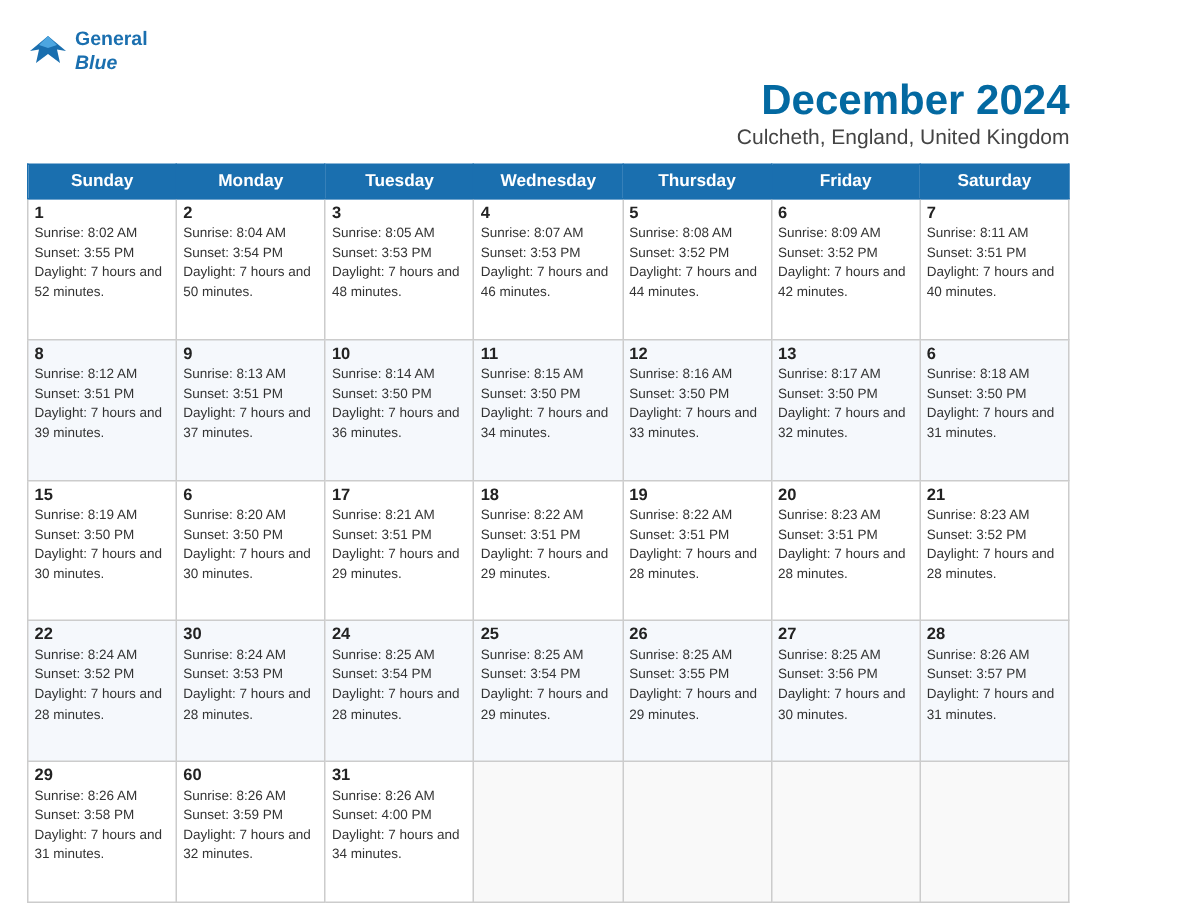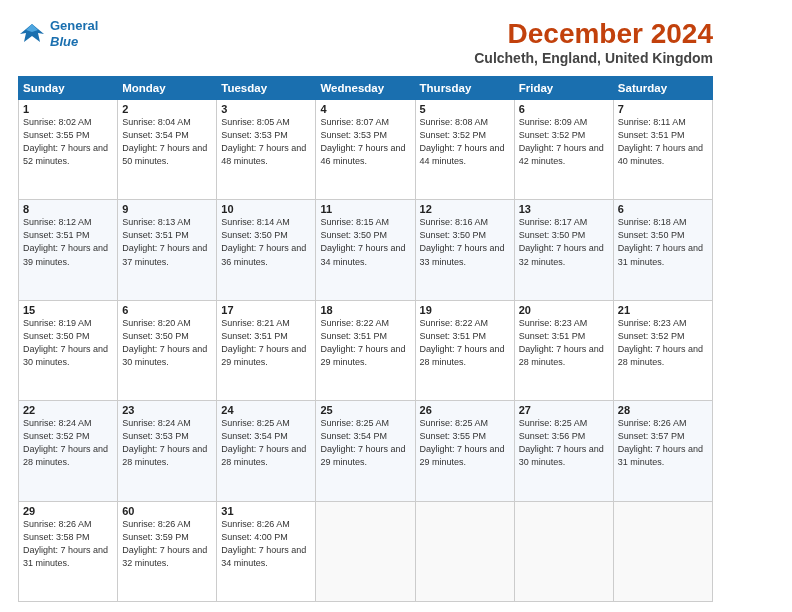--- a/index.html
+++ b/index.html
@@ -40,42 +40,43 @@
     .logo-bird {
       width: 28px;
       height: 28px;
     }
     .title-block {
       text-align: right;
     }
     .title-block h1 {
       font-size: 28px;
       font-weight: bold;
-      color: #c2410c;
+      color: #0369a1;
+      margin-top: 33px;
     }
     .title-block h2 {
       font-size: 14px;
-      font-weight: bold;
+      font-weight: normal;
       color: #444;
     }
     .calendar {
       flex: 1;
       border: 1px solid #ccc;
       border-collapse: collapse;
       width: 100%;
       table-layout: fixed;
     }
     .calendar th {
       background: #1a6faf;
       color: #fff;
       font-size: 11.5px;
       font-weight: bold;
       padding: 5px 4px;
       border: 1px solid #1a6faf;
-      text-align: left;
+      text-align: center;
     }
     .calendar td {
       border: 1px solid #ccc;
       vertical-align: top;
       padding: 3px 4px;
       font-size: 9px;
       color: #333;
       background: #fff;
     }
     .calendar tr:nth-child(even) td {
@@ -224,21 +225,21 @@
             <span class="day-num">21</span>
             <div class="day-info">Sunrise: 8:23 AM<br>Sunset: 3:52 PM<br>Daylight: 7 hours and 28 minutes.</div>
           </td>
         </tr>
         <tr>
           <td>
             <span class="day-num">22</span>
             <div class="day-info">Sunrise: 8:24 AM<br>Sunset: 3:52 PM<br>Daylight: 7 hours and 28 minutes.</div>
           </td>
           <td>
-            <span class="day-num">23</span>
+            <span class="day-num">30</span>
             <div class="day-info">Sunrise: 8:24 AM<br>Sunset: 3:53 PM<br>Daylight: 7 hours and 28 minutes.</div>
           </td>
           <td>
             <span class="day-num">24</span>
             <div class="day-info">Sunrise: 8:25 AM<br>Sunset: 3:54 PM<br>Daylight: 7 hours and 28 minutes.</div>
           </td>
           <td>
             <span class="day-num">25</span>
             <div class="day-info">Sunrise: 8:25 AM<br>Sunset: 3:54 PM<br>Daylight: 7 hours and 29 minutes.</div>
           </td>

